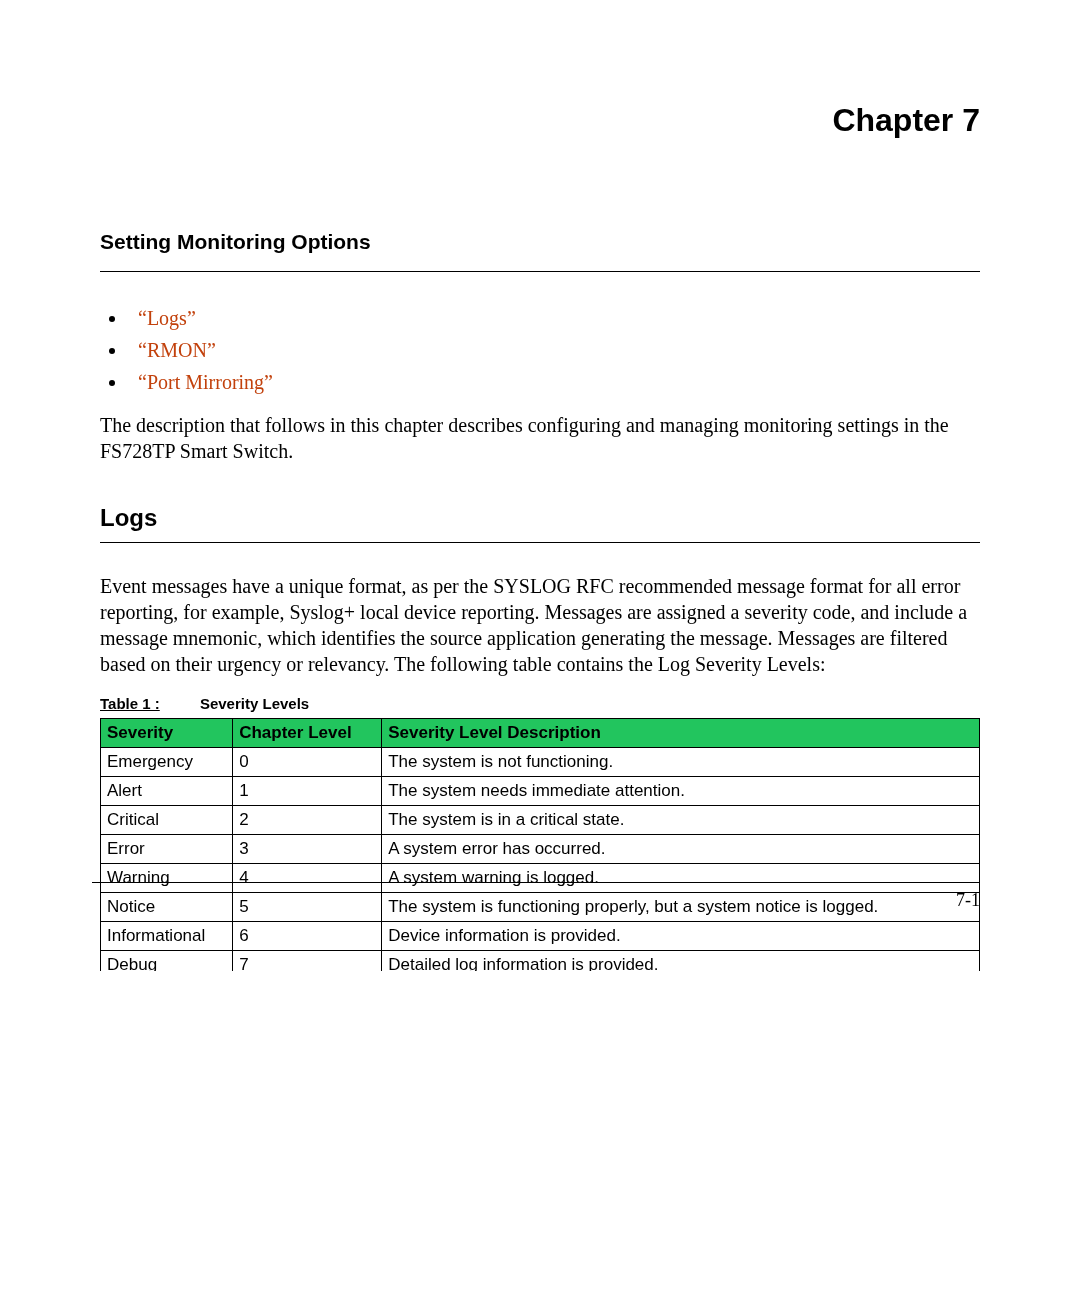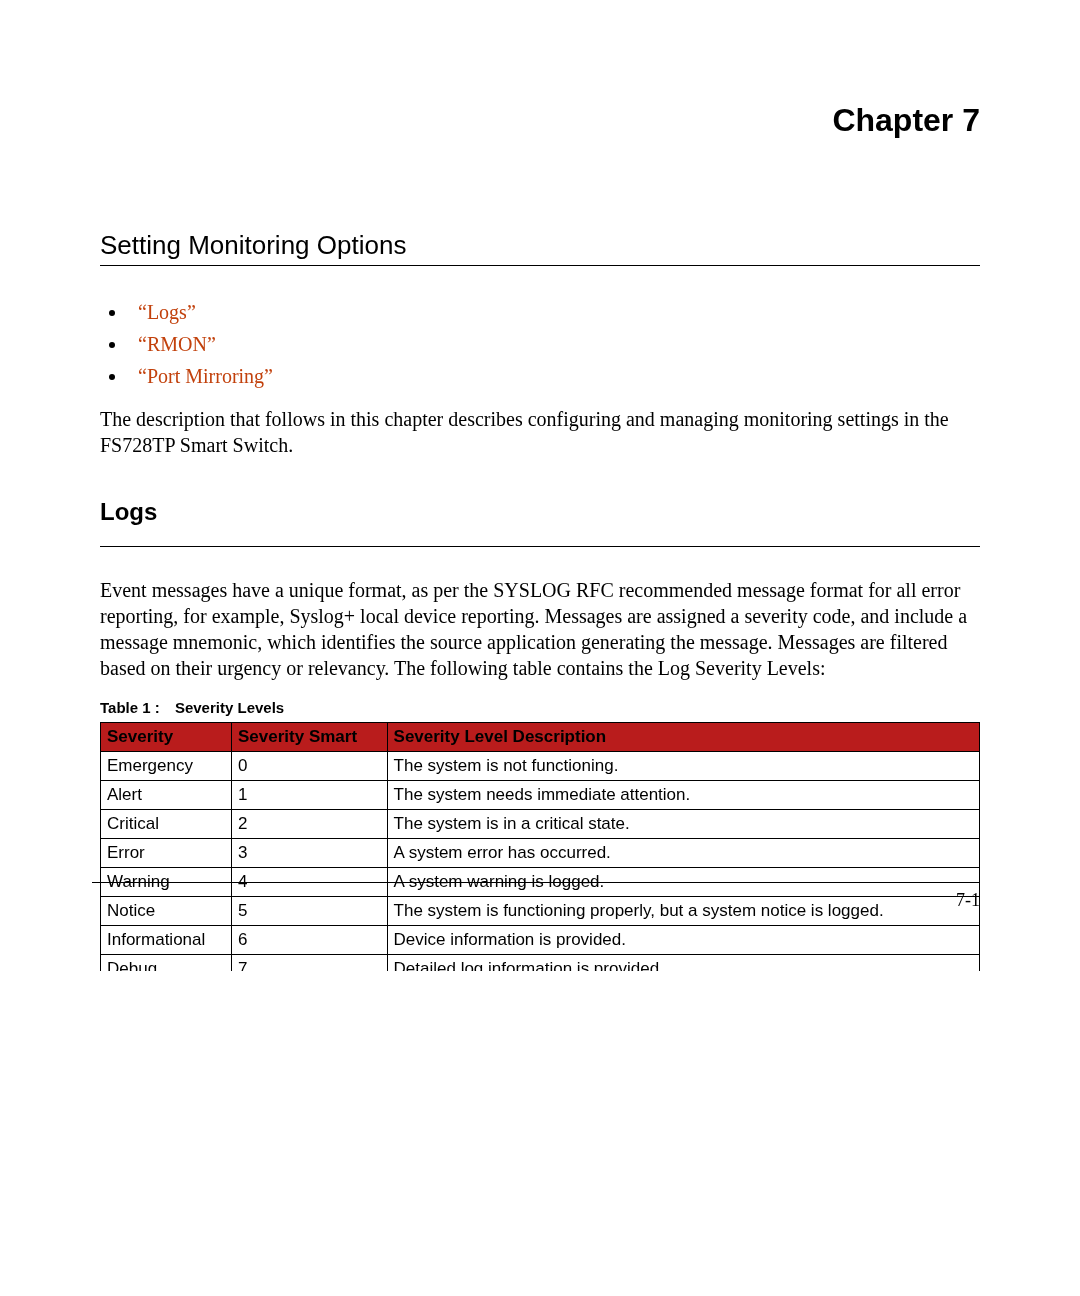--- a/index.html
+++ b/index.html
@@ -19,32 +19,32 @@
   .chapter-title {
     text-align: right;
     font-family: Arial, Helvetica, sans-serif;
     font-weight: bold;
     font-size: 32px;
     line-height: 1.25;
     margin-bottom: 90px;
   }
   .section-heading {
     font-family: Arial, Helvetica, sans-serif;
-    font-weight: normal;
-    font-size: 26px;
+    font-weight: bold;
+    font-size: 21px;
     border-bottom: 1.5px solid #000;
-    padding-bottom: 4px;
+    padding-bottom: 17px;
     margin-bottom: 30px;
   }
   .sub-heading {
     font-family: Arial, Helvetica, sans-serif;
     font-weight: bold;
     font-size: 24px;
     border-bottom: 1.5px solid #000;
-    padding-bottom: 20px;
+    padding-bottom: 10px;
     margin-top: 40px;
     margin-bottom: 30px;
   }
   .body-text {
     font-size: 20px;
     line-height: 1.3;
     margin-bottom: 10px;
   }
   ul.link-list {
     margin: 10px 0 14px 0;
@@ -59,35 +59,35 @@
     color: #c2410c;
     text-decoration: none;
   }
   .table-caption {
     font-family: Arial, Helvetica, sans-serif;
     font-weight: bold;
     font-size: 15px;
     margin-top: 18px;
     margin-bottom: 6px;
   }
-  .table-caption .tnum { margin-right: 11px; }
+  .table-caption .tnum { margin-right: 36px; text-decoration: underline; }
   table.sev {
     border-collapse: collapse;
     width: 100%;
     font-family: Arial, Helvetica, sans-serif;
     font-size: 17px;
   }
   table.sev th, table.sev td {
     border: 1px solid #000;
     padding: 4px 6px;
     text-align: left;
     vertical-align: top;
   }
   table.sev th {
-    background: #b91c1c;
+    background: #22c55e;
     font-weight: bold;
   }
   .footer {
     position: absolute;
     left: 92px;
     right: 100px;
     bottom: 60px;
   }
   .footer-line {
     border-top: 1px solid #000;
@@ -134,21 +134,21 @@
 
   <div class="table-caption">
     <span class="tnum">Table 1 :</span>
     <span>Severity Levels</span>
   </div>
 
   <table class="sev">
     <thead>
       <tr>
         <th>Severity</th>
-        <th>Severity Smart</th>
+        <th>Chapter Level</th>
         <th>Severity Level Description</th>
       </tr>
     </thead>
     <tbody>
       <tr>
         <td>Emergency</td>
         <td>0</td>
         <td>The system is not functioning.</td>
       </tr>
       <tr>

